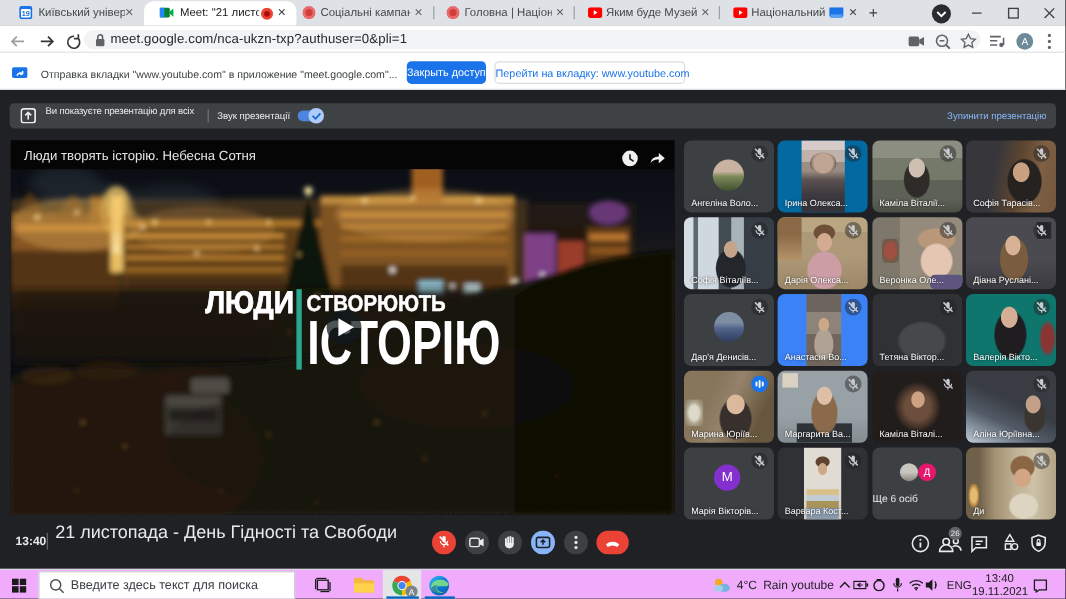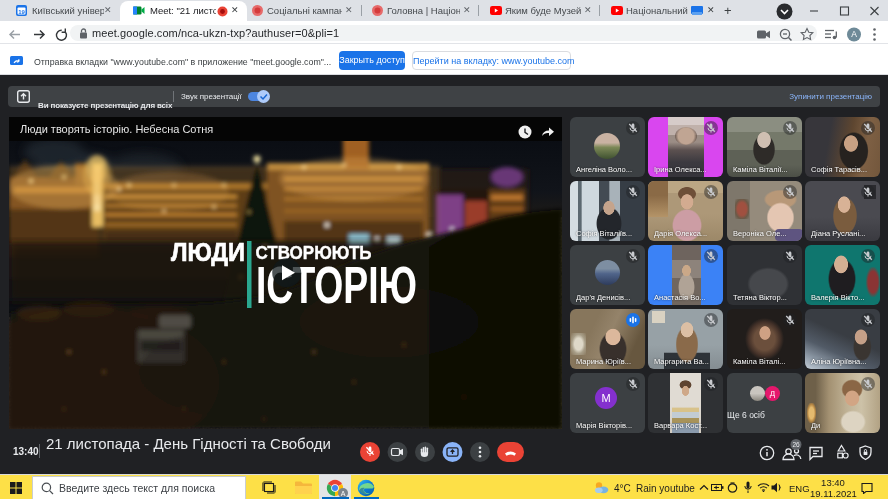--- a/index.html
+++ b/index.html
@@ -18,34 +18,34 @@
 #urltxt{left:92px;top:27px;font-size:11px;color:#26282b;letter-spacing:.1px}
 
 #notif{left:0;top:44px;width:888px;height:31px;background:#fff;border-bottom:1px solid #dadce0}
 #notiftxt{left:34px;top:57px;font-size:8.8px;color:#3c4043}
 .nbtn{top:51px;height:19px;border-radius:4px;font-size:9px;line-height:19px;text-align:center;white-space:nowrap}
 #nbtn1{left:339px;width:66px;background:#1a73e8;color:#fff}
 #nbtn2{left:412px;width:159px;background:#fff;color:#1a73e8;border:1px solid #dadce0}
 
 #meet{left:0;top:75px;width:888px;height:399px;background:#202124}
 #presbar{left:8px;top:11px;width:872px;height:21px;background:#3f4245;border-radius:4px;color:#e8eaed}
-#presbar .t1{left:30px;top:15px;font-size:8px;font-weight:bold;letter-spacing:-.15px}
+#presbar .t1{left:30px;top:2px;font-size:8px;font-weight:normal;letter-spacing:-.15px}
 #presbar .sep{left:165px;top:5px;width:1px;height:11px;background:#707478}
 #presbar .t2{left:173px;top:6px;font-size:8px}
 #presbar .t3{right:8px;top:6px;font-size:8px;color:#8ab4f8}
 
 #video{left:9px;top:42px;width:553px;height:312px;background:#000}
 
 .tile{width:75px;height:60px;border-radius:6px;background:#3c4043;overflow:hidden}
 .tname{position:absolute;left:6px;bottom:3px;font-size:7.5px;color:#fff;white-space:nowrap;text-shadow:0 0 2px rgba(0,0,0,.8)}
 .mic{position:absolute;right:5px;top:4px;width:14px;height:14px;border-radius:50%;background:rgba(32,33,36,.45)}
 
 #botbar{left:0;top:358px;width:888px;height:41px;color:#e8eaed}
 
-#taskbar{left:0;top:474px;width:888px;height:25px;background:#fde047;border-top:1px solid #d8dadb}
+#taskbar{left:0;top:474px;width:888px;height:25px;background:#f0abfc;border-top:1px solid #d8dadb}
 #search{left:32px;top:1px;width:214px;height:24px;background:#fff;border:1px solid #c9cdd1}
 #searchtxt{left:26px;top:5px;font-size:10.5px;color:#3b3f44}
 </style></head>
 <body>
 <div id="page">
 
   <div class="abs" id="tabbar"></div>
   <div class="abs" id="activetab"></div>
   <div class="abs tsep" style="left:361px"></div>
   <div class="abs tsep" style="left:478px"></div>
@@ -364,21 +364,21 @@
       <div class="abs tile" style="left:570px;top:42px">
         <div class="abs" style="left:24px;top:16px;width:26px;height:26px;border-radius:50%;background:linear-gradient(180deg,#c9b2a2 0 38%,#7c8857 55%,#3f5130)"></div>
         <span class="tname">Ангеліна Воло...</span>
           <span class="mic"><svg width="14" height="14" viewBox="0 0 14 14">
               <rect x="5.6" y="2.6" width="2.8" height="5.2" rx="1.4" fill="#c8cace"></rect>
               <path d="M4 6.8 a3 3 0 0 0 6 0" fill="none" stroke="#c8cace" stroke-width="1"></path>
               <line x1="7" y1="10" x2="7" y2="11.6" stroke="#c8cace" stroke-width="1"></line>
               <line x1="3.2" y1="3" x2="10.8" y2="10.8" stroke="#c8cace" stroke-width="1.3"></line>
             </svg></span>
       </div>
-      <div class="abs tile" style="left:648px;top:42px;background:#d946ef">
+      <div class="abs tile" style="left:648px;top:42px;background:#0369a1">
         <div class="abs" style="left:20px;top:0;width:36px;height:60px;background:linear-gradient(180deg,#d6cbc9 0 14%,#c0b1ab 14% 30%,#9b8d85 30% 42%,#5c5150 55%,#3c3a40 75%,#35343a)"></div>
         <div class="abs" style="left:27px;top:10px;width:22px;height:18px;border-radius:50%;background:radial-gradient(circle,#c0a593 0 55%,rgba(90,70,60,.6) 75%,transparent)"></div>
         <span class="tname">Ірина Олекса...</span>
           <span class="mic"><svg width="14" height="14" viewBox="0 0 14 14">
               <rect x="5.6" y="2.6" width="2.8" height="5.2" rx="1.4" fill="#c8cace"></rect>
               <path d="M4 6.8 a3 3 0 0 0 6 0" fill="none" stroke="#c8cace" stroke-width="1"></path>
               <line x1="7" y1="10" x2="7" y2="11.6" stroke="#c8cace" stroke-width="1"></line>
               <line x1="3.2" y1="3" x2="10.8" y2="10.8" stroke="#c8cace" stroke-width="1.3"></line>
             </svg></span>
       </div>

